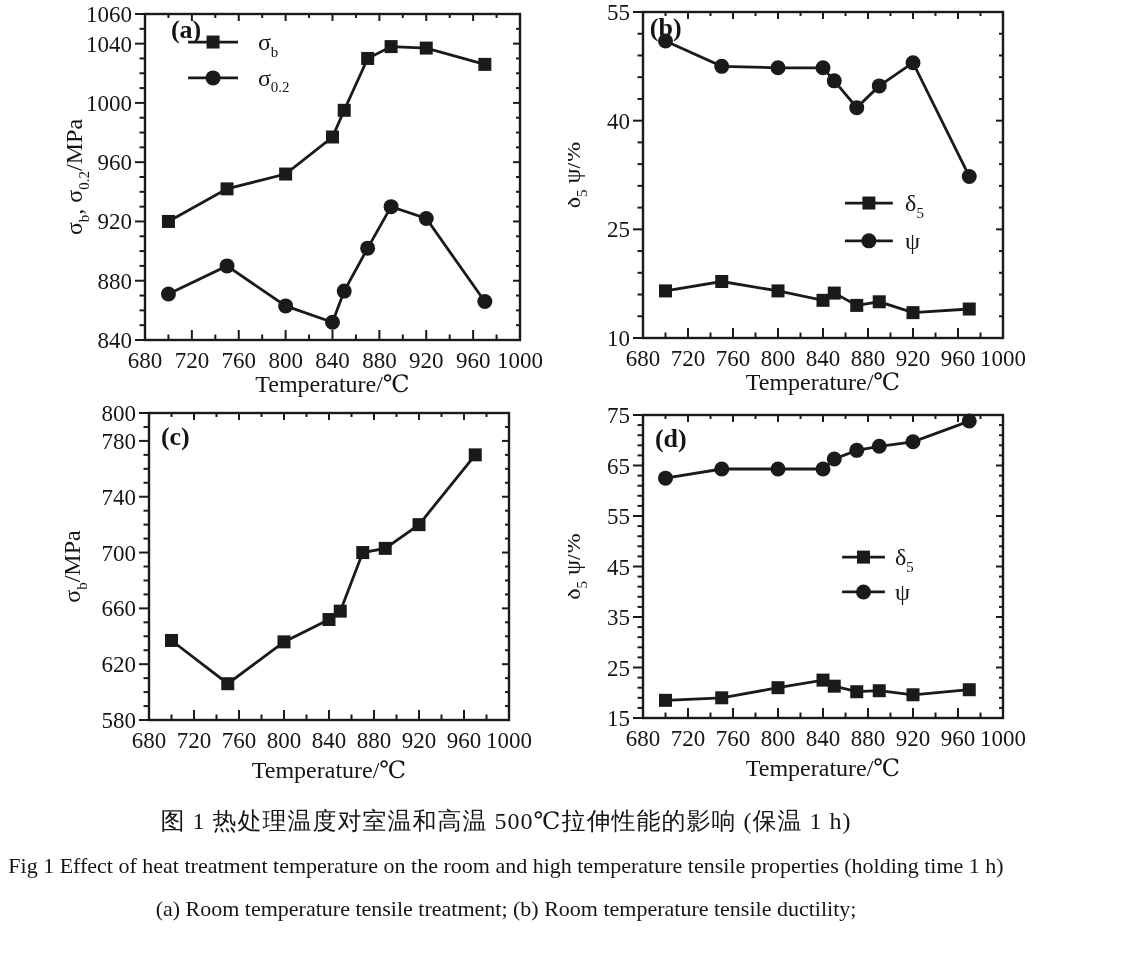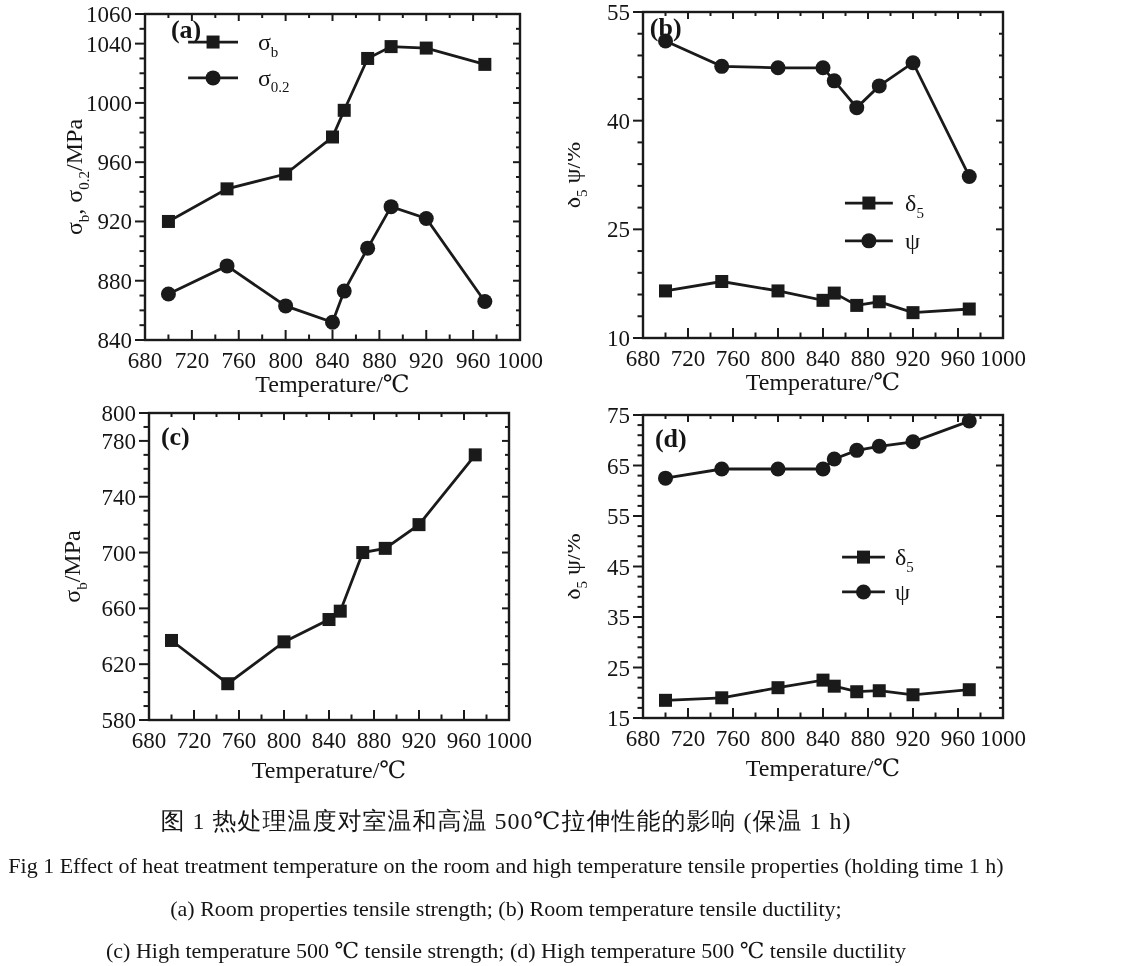--- a/index.html
+++ b/index.html
@@ -511,16 +511,15 @@
         <rect x="289" y="158.607" width="13" height="13" fill="#1a1a1a"></rect>
         <text x="327" y="173.107" font-size="24" text-anchor="start"><tspan>δ</tspan><tspan font-size="15" dy="6.5">5</tspan></text>
         <line x1="274.08000000000004" y1="199.952" x2="316.92" y2="199.952" stroke="#1a1a1a" stroke-width="2.8"></line>
         <circle cx="295.5" cy="199.952" r="7.5" fill="#1a1a1a"></circle>
         <text x="327" y="207.952" font-size="24" text-anchor="start"><tspan>ψ</tspan></text>
       </svg></div>
 
   <div class="caption">
     <div class="cap-zh">图 1  热处理温度对室温和高温 500℃拉伸性能的影响 (保温 1 h)</div>
     <div class="cap-en">Fig 1   Effect of heat treatment temperature on the room and high temperature tensile properties (holding time 1 h)</div>
-    <div class="cap-s1">(a) Room properties tensile strength;  (b) Room temperature tensile ductility;</div>
-    <div class="cap-s2">(c) High temperature 500 ℃ tensile strength;  (d) High temperature 500 ℃ tensile ductility</div>
+    <div class="cap-s1">(a) Room temperature tensile treatment;  (b) Room temperature tensile ductility;</div>
   </div>
 </div>
 
 </body></html>

